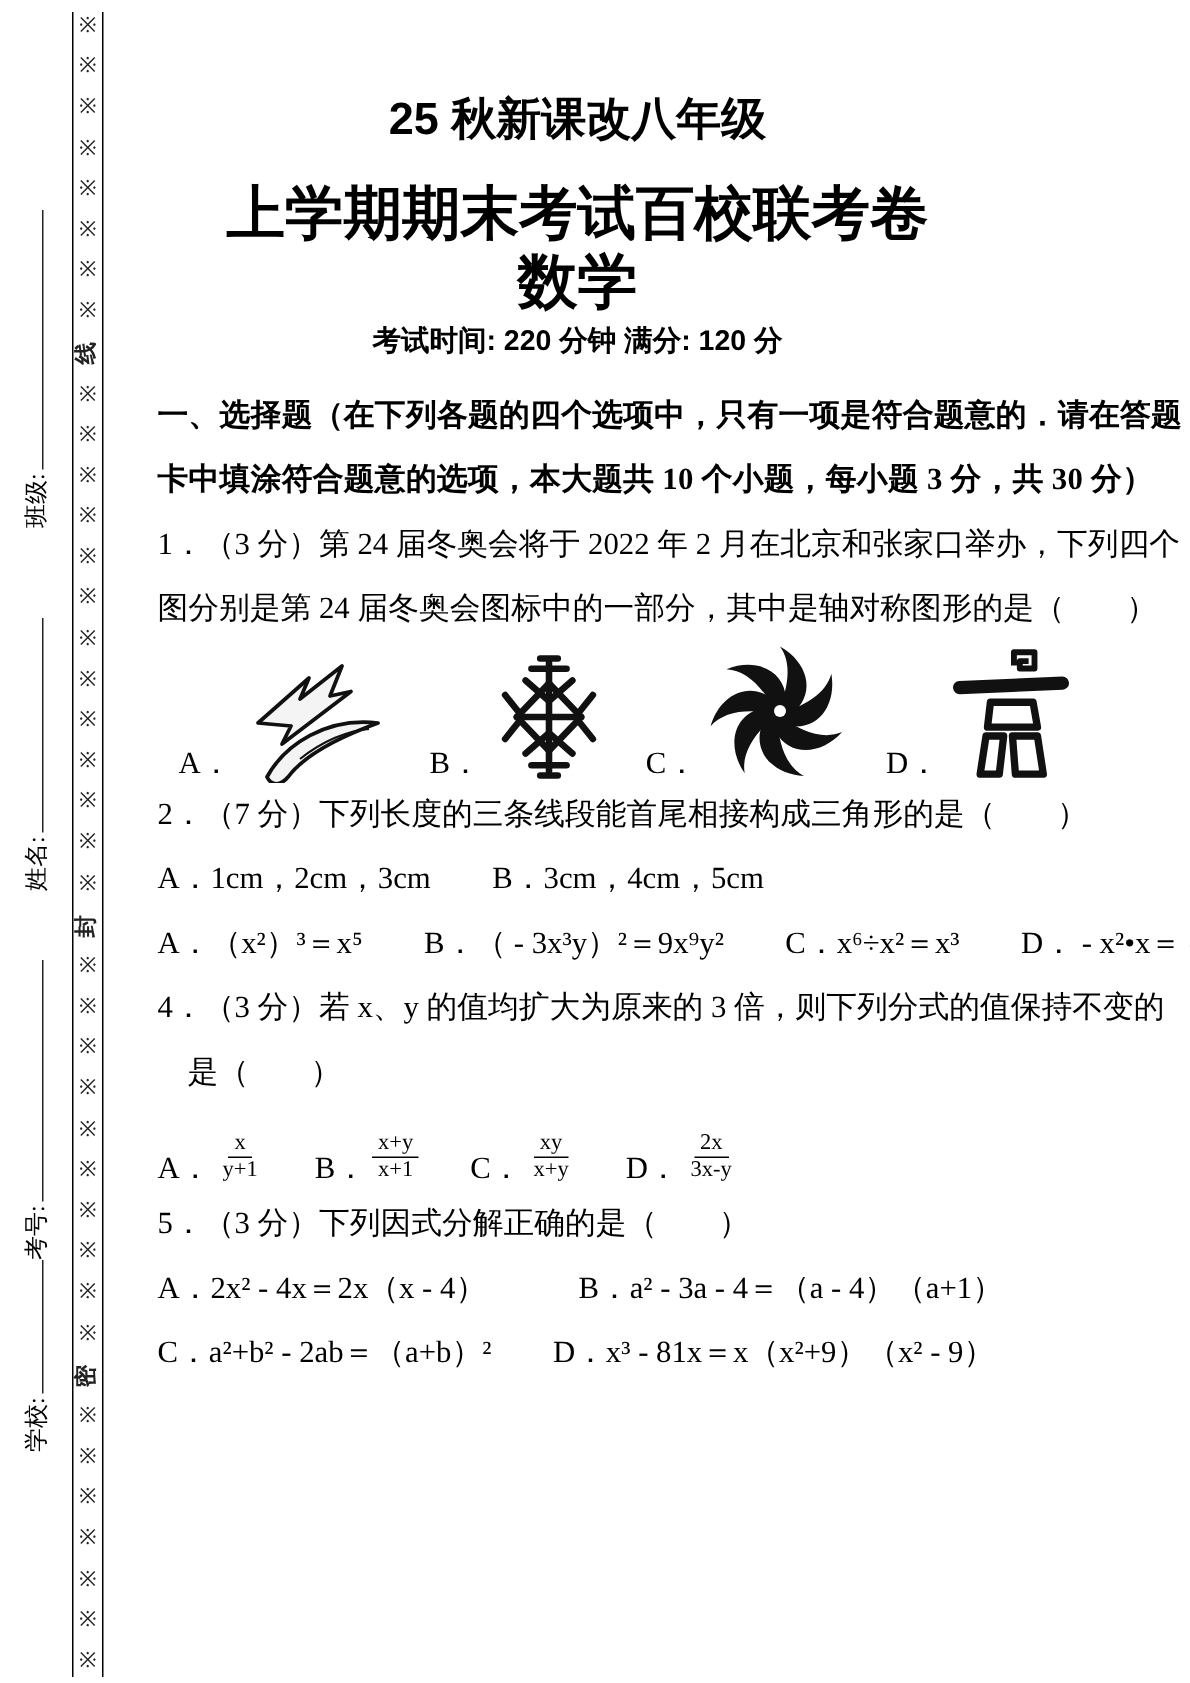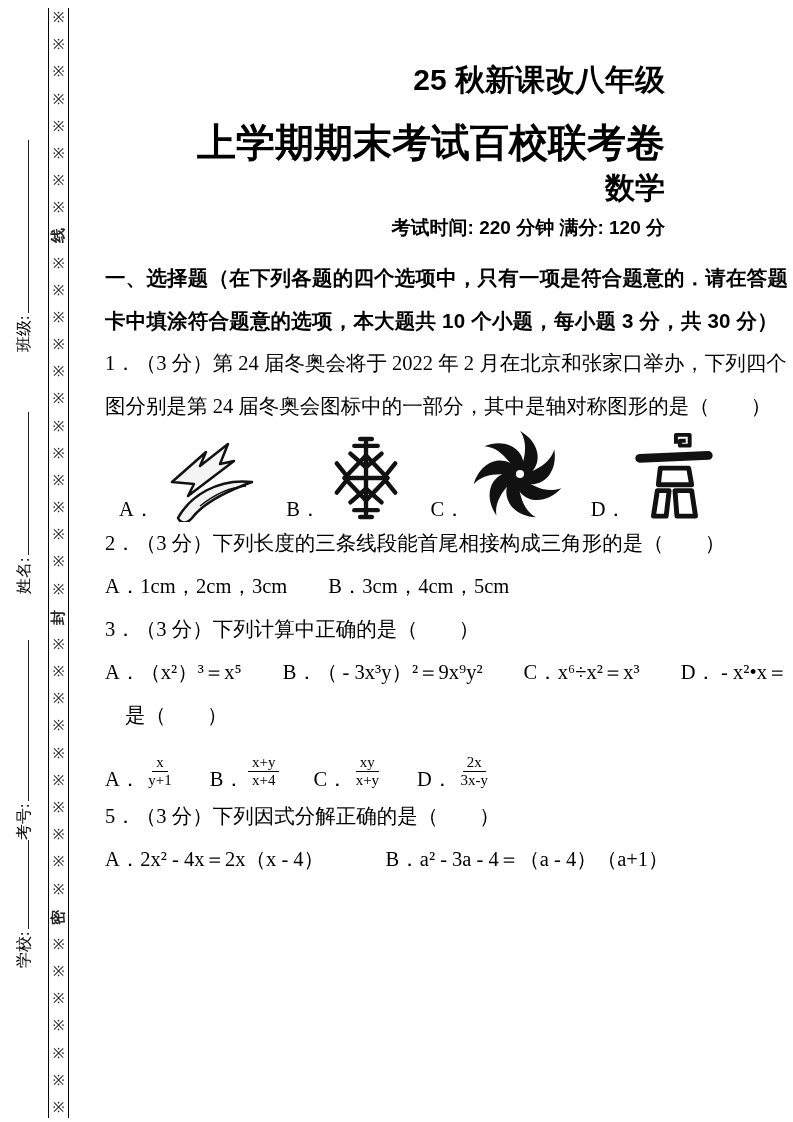--- a/index.html
+++ b/index.html
@@ -27,29 +27,29 @@
     border-left:1.6px solid #000;border-right:1.6px solid #000;
     display:flex;flex-direction:column;justify-content:space-between;align-items:center;
     padding:3px 0;box-sizing:border-box;
     font-size:14px;color:#222;
   }
   .seal-sym{line-height:1;}
   .seal-marker{display:inline-block;transform:rotate(-90deg);font-size:15px;font-weight:bold;line-height:1;}
 
   
   main{position:absolute;left:105px;top:0;width:665px;}
-  .titles{width:560px;text-align:right;font-family:"Liberation Sans","DejaVu Sans",sans-serif;font-weight:700;}
+  .titles{width:560px;text-align:center;font-family:"Liberation Sans","DejaVu Sans",sans-serif;font-weight:700;}
   .t1{margin:62px 0 0;font-size:30px;line-height:36px;}
   .t2{margin:26px 0 0;font-size:39px;line-height:38px;}
-  .t3{margin:8px 0 0;font-size:30px;line-height:36px;}
+  .t3{margin:8px 0 0;font-size:40px;line-height:36px;}
   .exam-info{margin:10px 0 0;font-size:19px;line-height:24px;font-weight:700;}
 
   .body-text{margin-top:16px;font-size:20.5px;line-height:43px;}
   .line{white-space:nowrap;}
-  .bold-line{font-family:Liberation Sans, sans-serif;font-weight:700;letter-spacing:0.2px;}
+  .bold-line{font-family:Liberation Serif, serif;font-weight:700;letter-spacing:0.2px;}
   .indent{padding-left:20px;}
 
   
   .figure-row{display:flex;align-items:flex-end;gap:26px;height:94px;margin:0 0 0 14px;line-height:normal;}
   .figure{display:flex;align-items:flex-end;}
   .figure .opt-label{font-size:20.5px;line-height:26px;margin-right:6px;}
   .figure svg{display:block;}
 
   
   .frac-row{display:flex;align-items:flex-end;gap:34px;height:52px;margin:2px 0 4px 0;line-height:normal;}
@@ -194,44 +194,44 @@
                 <path d="M28 41 L57 41 L60 58 L26 58 Z" stroke-width="5"></path>
                 <path d="M25 64 L37 64 L34 90 L21 90 Z" stroke-width="5"></path>
                 <path d="M43 64 L60 64 L64 90 L45 90 Z" stroke-width="5"></path>
               </g>
             </svg>
           </div>
         </div>
       </div>
 
       <div>
-        <div class="line">2．（3 分）下列长度的三条线段能首尾相接构成三角形的是（　　）</div>
+        <div class="line">2．（7 分）下列长度的三条线段能首尾相接构成三角形的是（　　）</div>
         <div class="line">A．1cm，2cm，3cm　　B．3cm，4cm，5cm</div>
       </div>
 
       <div>
-        <div class="line">3．（3 分）下列计算中正确的是（　　）</div>
         <div class="line">A．（x²）³＝x⁵　　B．（ - 3x³y）²＝9x⁹y²　　C．x⁶÷x²＝x³　　D． - x²•x＝ - </div>
       </div>
 
       <div>
+        <div class="line">4．（3 分）若 x、y 的值均扩大为原来的 3 倍，则下列分式的值保持不变的</div>
         <div class="line indent">是（　　）</div>
         <div class="frac-row">
           <span class="q4opt">
             <span class="opt-label">A．</span>
             <span class="frac">
               <span class="num">x</span>
               <span class="den">y+1</span>
             </span>
           </span>
           <span class="q4opt">
             <span class="opt-label">B．</span>
             <span class="frac">
               <span class="num">x+y</span>
-              <span class="den">x+4</span>
+              <span class="den">x+1</span>
             </span>
           </span>
           <span class="q4opt">
             <span class="opt-label">C．</span>
             <span class="frac">
               <span class="num">xy</span>
               <span class="den">x+y</span>
             </span>
           </span>
           <span class="q4opt">
@@ -240,17 +240,18 @@
               <span class="num">2x</span>
               <span class="den">3x-y</span>
             </span>
           </span>
         </div>
       </div>
 
       <div>
         <div class="line">5．（3 分）下列因式分解正确的是（　　）</div>
         <div class="line">A．2x² - 4x＝2x（x - 4）　　　B．a² - 3a - 4＝（a - 4）（a+1）</div>
+        <div class="line">C．a²+b² - 2ab＝（a+b）²　　D．x³ - 81x＝x（x²+9）（x² - 9）</div>
       </div>
 
     </div>
   </main>
 </div>
 
 </body></html>

